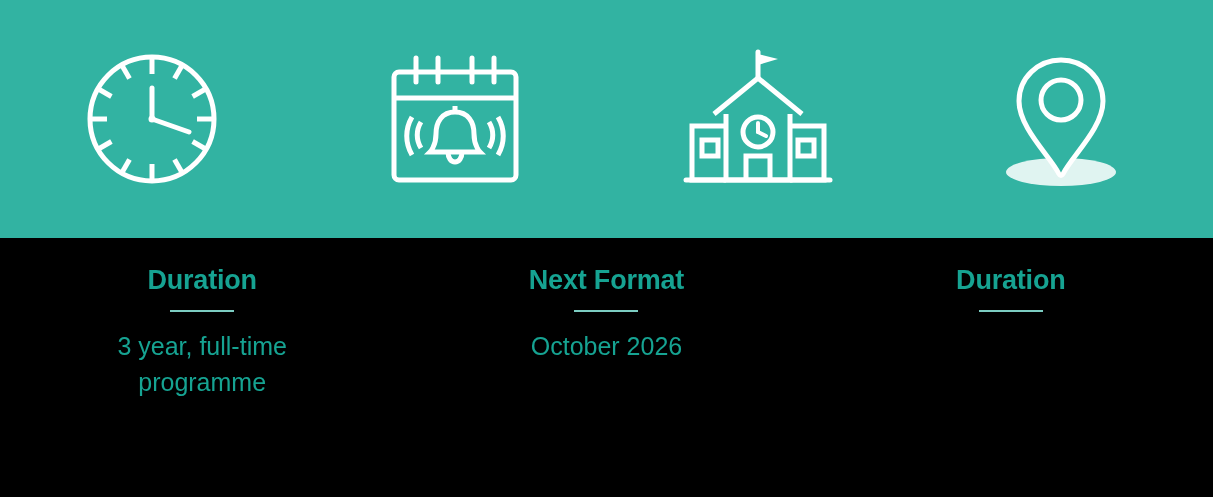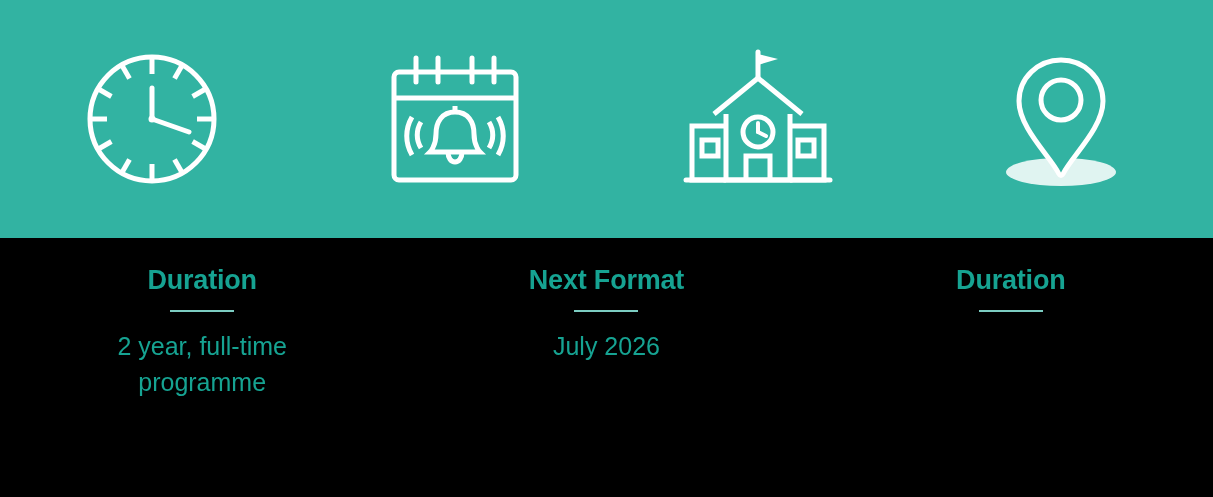--- a/index.html
+++ b/index.html
@@ -159,28 +159,28 @@
       </span>
     </div>
 
   </div>
 
   <div class="text-band">
 
     <div class="text-cell">
       <div class="cell-title">Duration</div>
       <div class="divider"></div>
-      <div class="cell-value">2 year, full-time
+      <div class="cell-value">3 year, full-time
 programme</div>
     </div>
 
     <div class="text-cell">
       <div class="cell-title">Next Format</div>
       <div class="divider"></div>
-      <div class="cell-value">July 2026</div>
+      <div class="cell-value">October 2026</div>
     </div>
 
 
     <div class="text-cell">
       <div class="cell-title">Duration</div>
       <div class="divider"></div>
     </div>
 
   </div>
 

